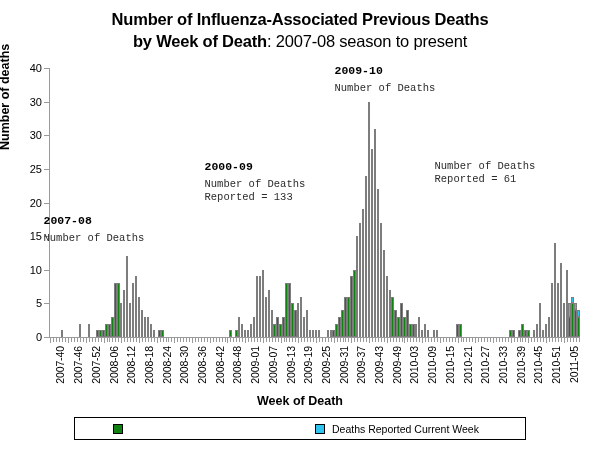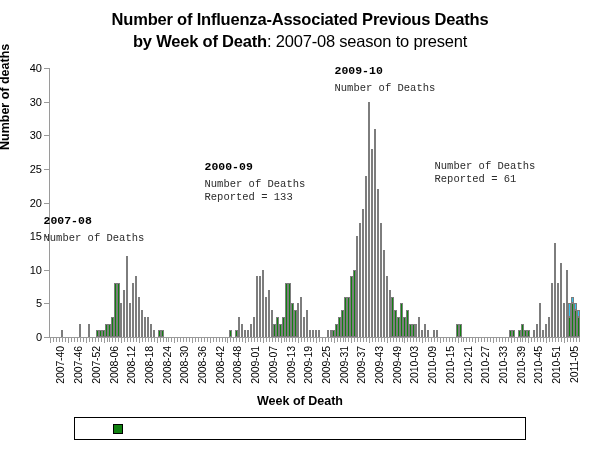--- a/index.html
+++ b/index.html
@@ -858,15 +858,19 @@
       <div class="season-anno" style="left: 434.5px; top: 160px;">
         <span class="season-l1">Number of Deaths</span>
         <span class="season-l2">Reported = 61</span>
       </div>
     </div>
 
   <div id="legend">
       <div class="legend-item" style="left: 38px;">
         <span class="legend-swatch" style="background: rgb(16, 128, 16);"></span>
       </div>
+      <div class="legend-item" style="left: 240px;">
+        <span class="legend-swatch" style="background: rgb(47, 195, 240);"></span>
+        <span class="legend-label">Deaths Reported Current Week</span>
+      </div>
     </div>
 
 </div>
 
 </body></html>

